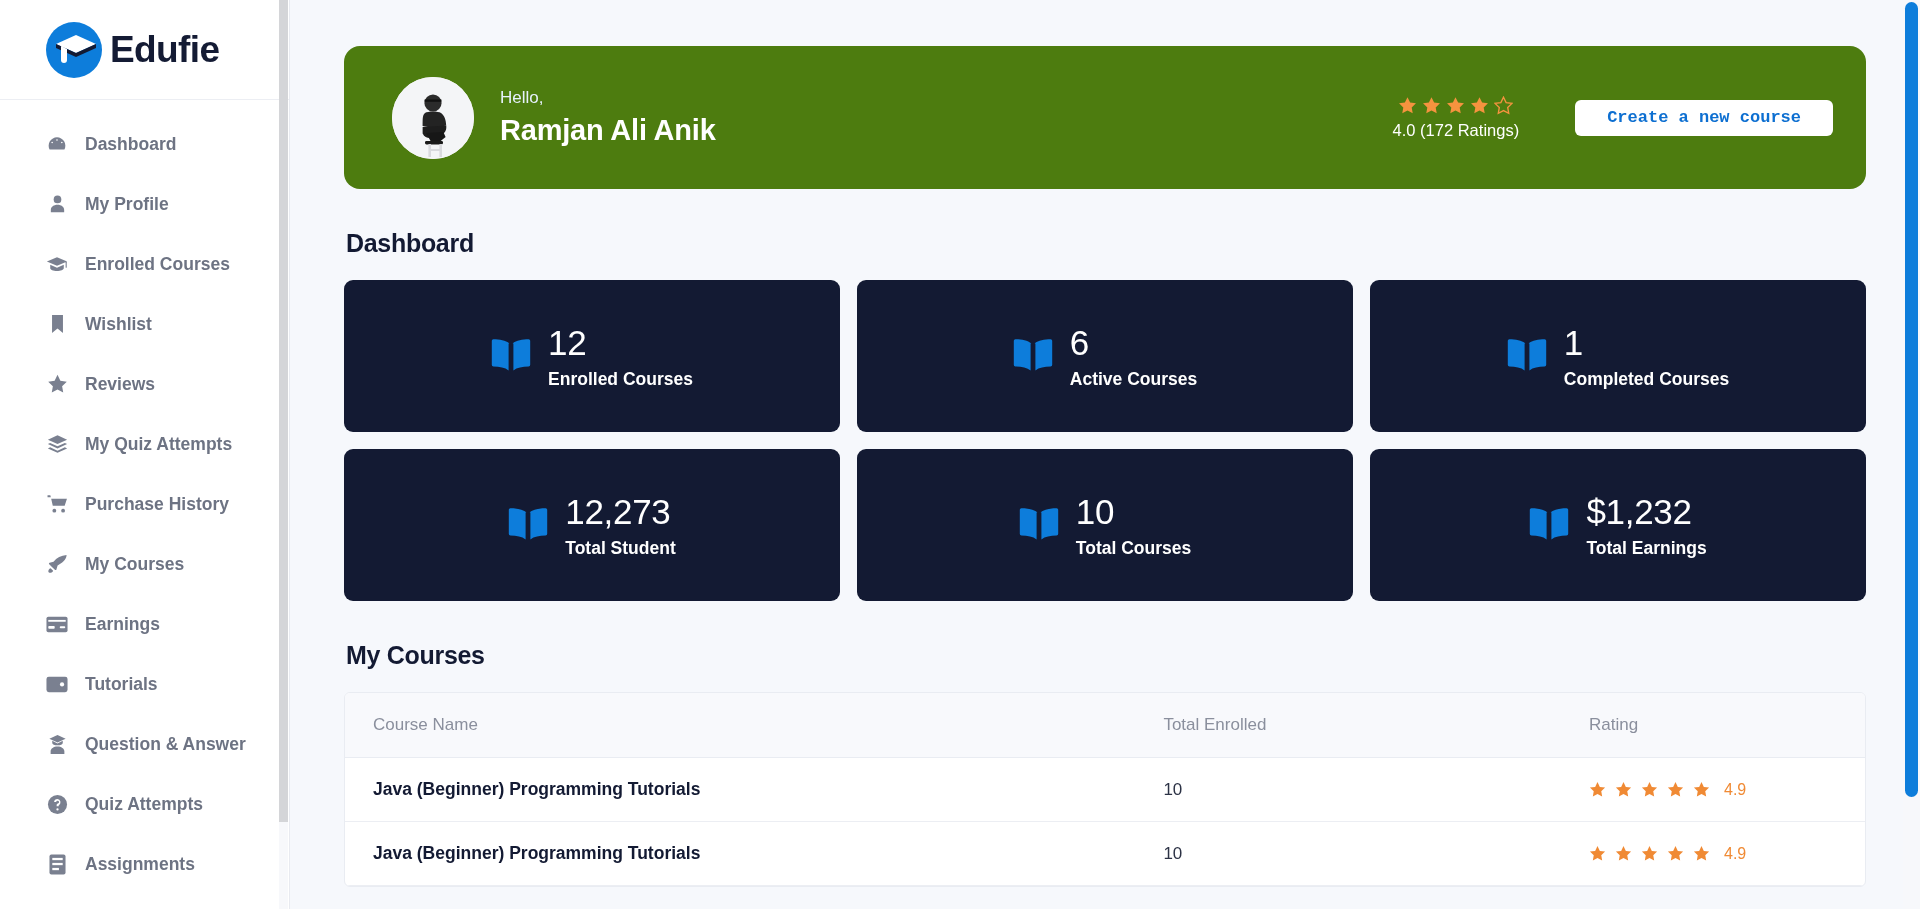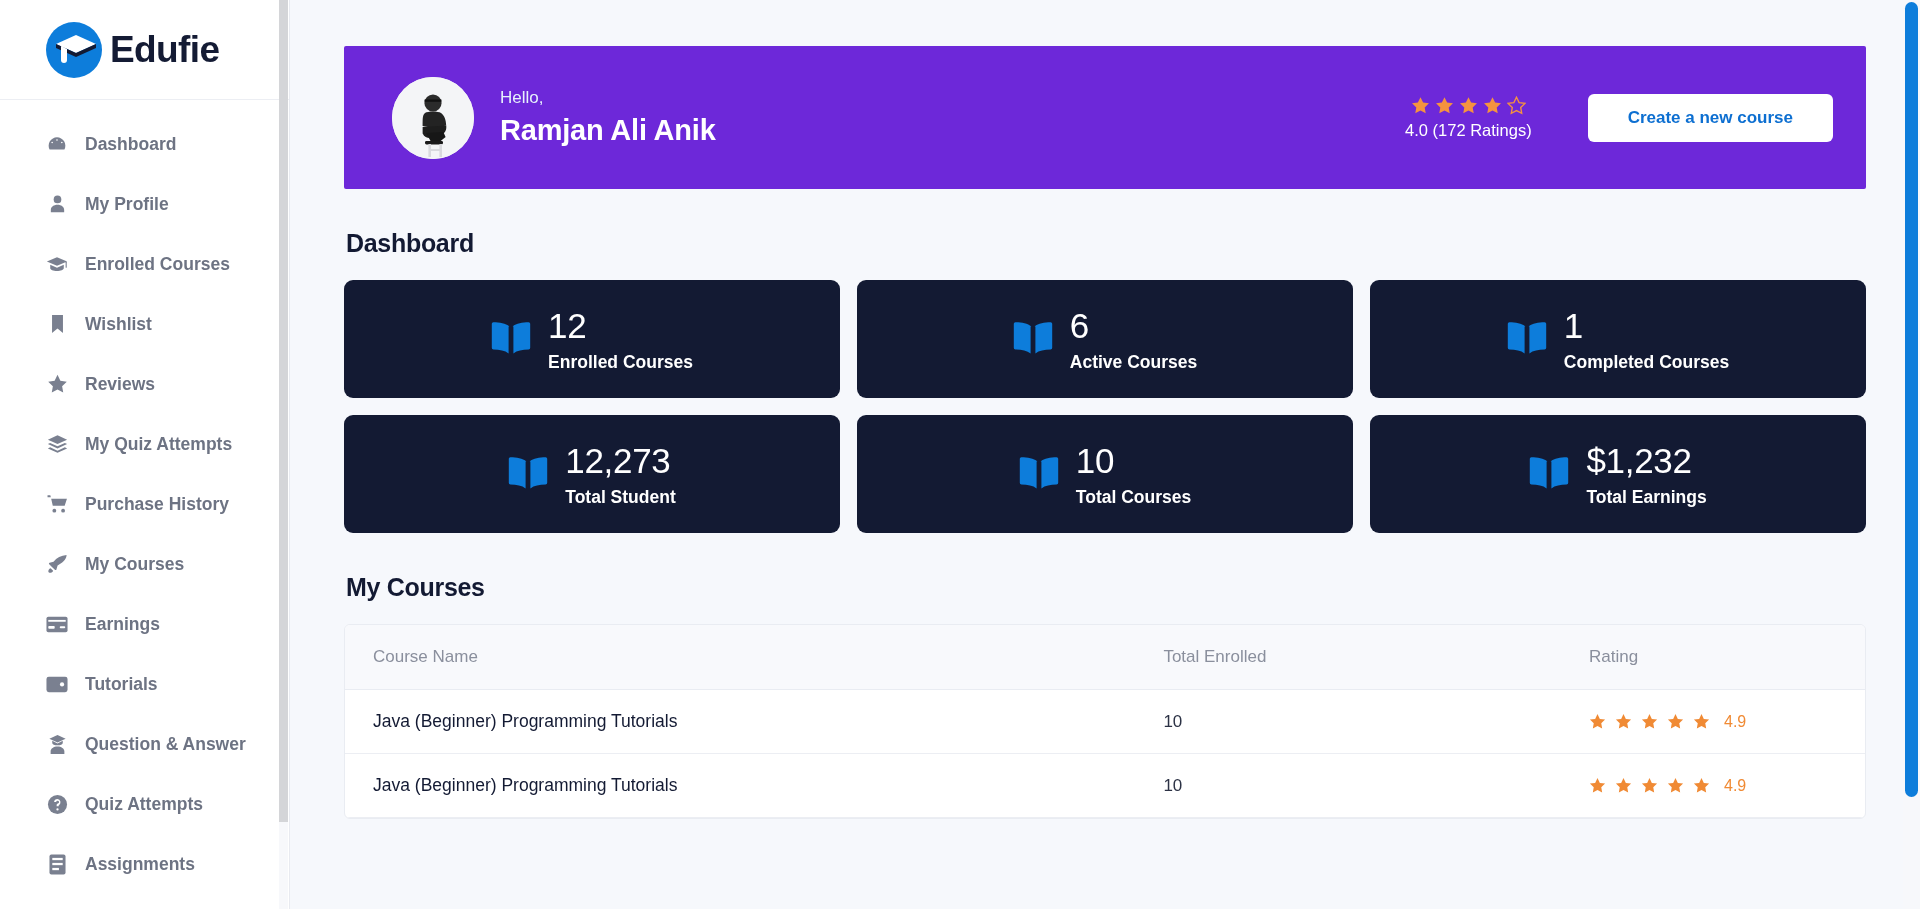--- a/index.html
+++ b/index.html
@@ -100,22 +100,22 @@
   .main {
     flex: 1;
     height: 909px;
     background: #f6f8fc;
     padding: 46px 54px 0 54px;
     overflow: hidden;
     position: relative;
   }
 
   .hero {
-    background: #6d28d9;
-    border-radius: 2px;
+    background: #4d7c0f;
+    border-radius: 16px;
     height: 143px;
     display: flex;
     align-items: center;
     padding: 0 33px 0 48px;
     position: relative;
   }
   .hero-left { display: flex; align-items: center; gap: 26px; }
   .avatar {
     width: 82px; height: 82px;
     border-radius: 50%;
@@ -155,46 +155,46 @@
   .rating-text {
     color: #ffffff;
     font-size: 16.5px;
     font-weight: 400;
   }
   .cta {
     background: #ffffff;
     color: #0d6fd1;
     border: none;
     border-radius: 6px;
-    height: 48px;
-    padding: 0 40px;
+    height: 36px;
+    padding: 0 32px;
     font-size: 17px;
     font-weight: 700;
-    font-family: Liberation Sans, sans-serif;
+    font-family: Liberation Mono, monospace;
     cursor: pointer;
     white-space: nowrap;
   }
 
   .section-title {
     font-size: 25px;
     font-weight: 700;
     color: #131a33;
     margin: 40px 0 22px 2px;
     letter-spacing: -0.3px;
   }
 
   .stat-grid {
     display: grid;
     grid-template-columns: repeat(3, 1fr);
     gap: 17px;
   }
   .stat-card {
     background: #131a33;
     border-radius: 9px;
-    height: 118px;
+    height: 152px;
     display: flex;
     align-items: center;
     justify-content: center;
     gap: 17px;
     cursor: default;
   }
   .stat-ico { color: #0d7ddb; flex: none; }
   .stat-ico svg { display: block; }
   .stat-text { display: flex; flex-direction: column; }
   .stat-value {
@@ -233,21 +233,21 @@
   th.c-enr  { width: 28%; }
   th.c-rate { width: 20%; }
   td {
     padding: 21px 0 21px 28px;
     border-bottom: 1px solid #eceef3;
     vertical-align: middle;
   }
   .td-name {
     color: #131a33;
     font-size: 17.5px;
-    font-weight: 400;
+    font-weight: 700;
   }
   .td-enr {
     color: #2c3245;
     font-size: 17px;
     font-weight: 400;
   }
   .rate-cell { display: flex; gap: 9px; }
   .rate-cell .star { width: 17px; height: 17px; }
   .rate-num {
     color: #f08a34;

